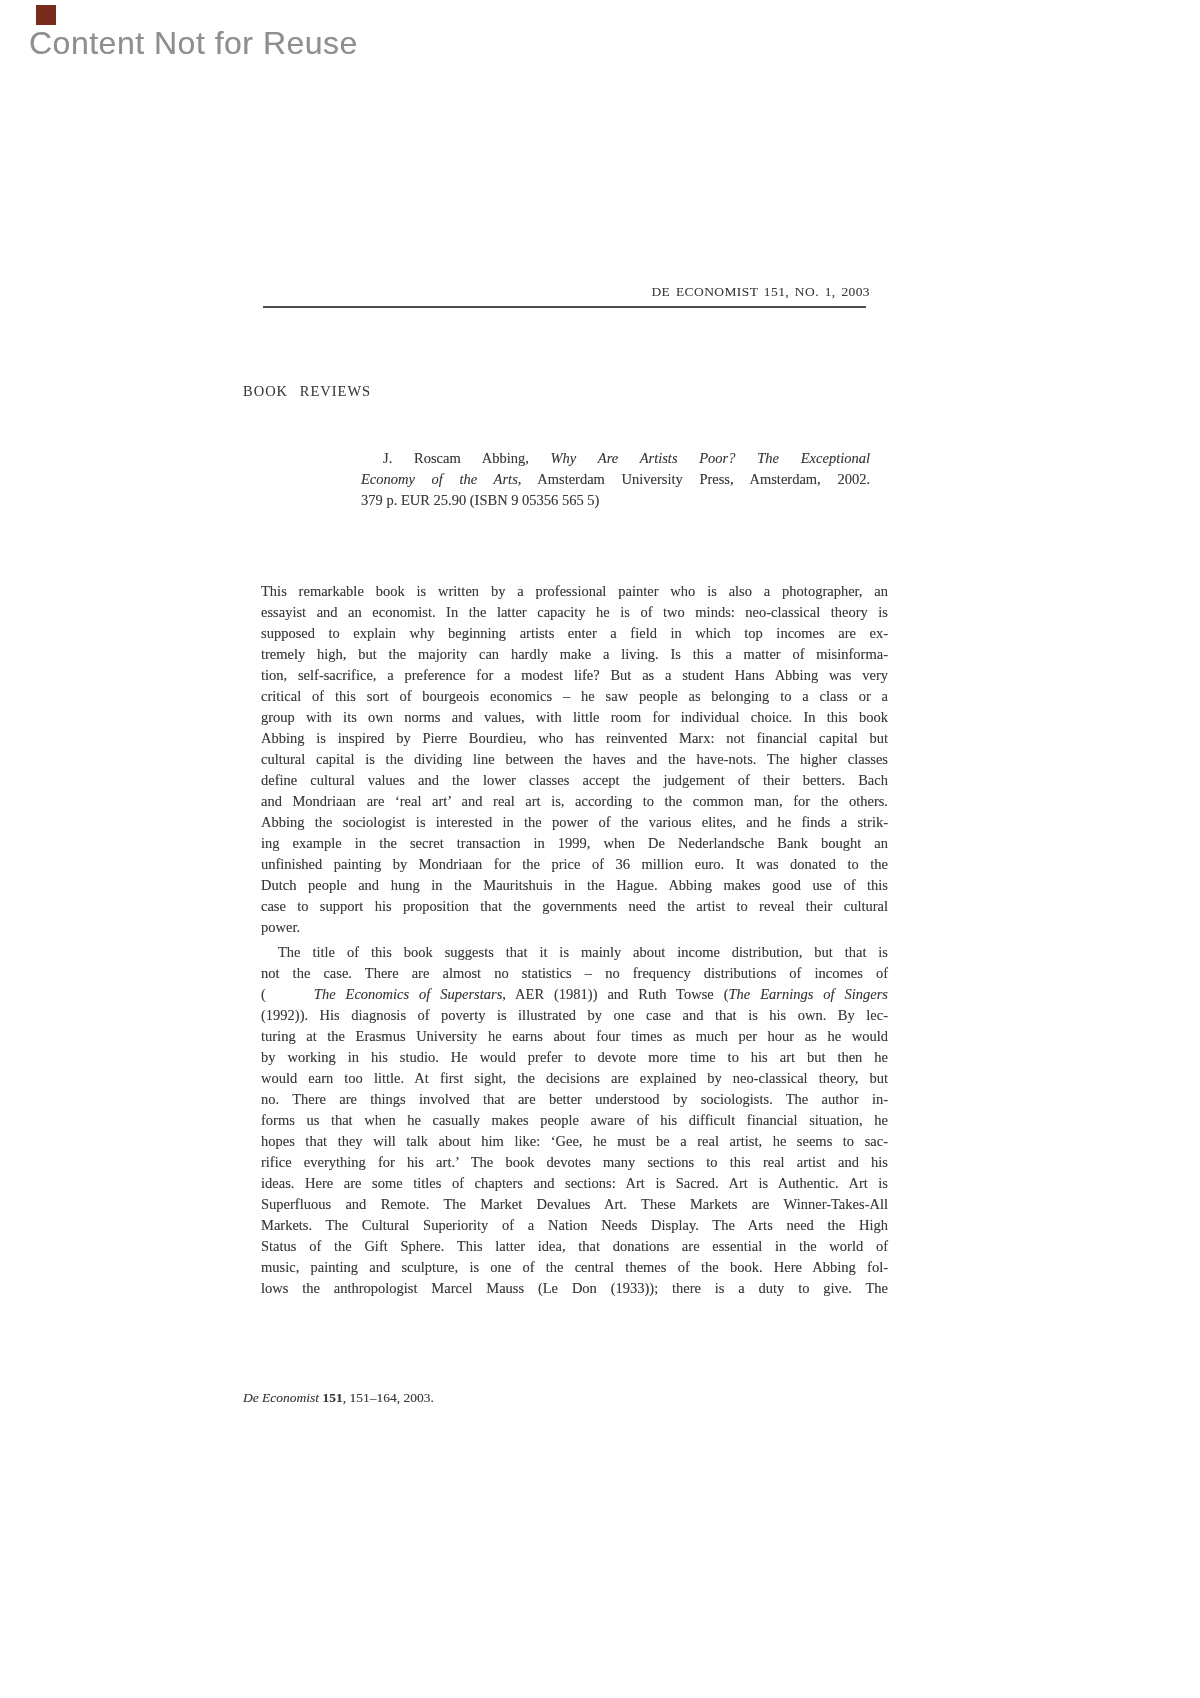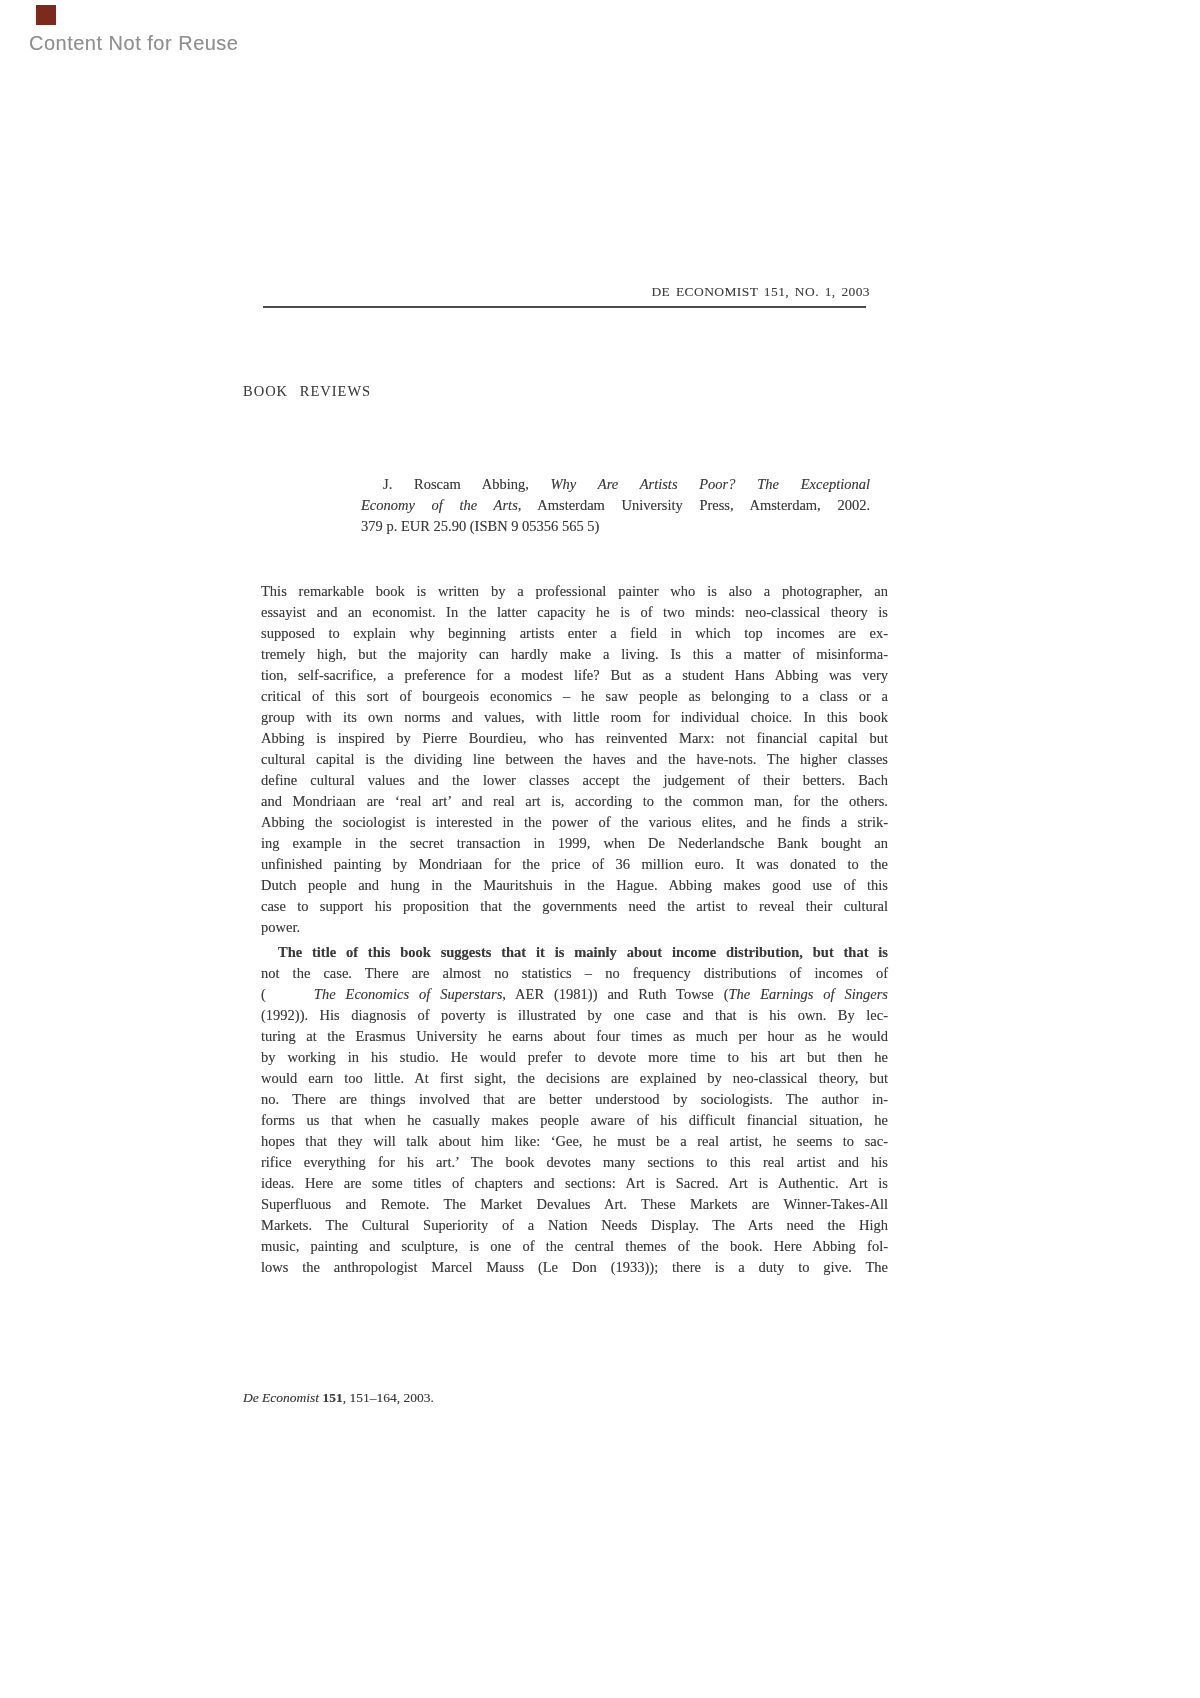--- a/index.html
+++ b/index.html
@@ -12,21 +12,21 @@
   }
   .page { position: absolute; inset: 0; }
 
   .corner-mark {
     position: absolute; left: 36px; top: 5px;
     width: 20px; height: 20px;
   }
   .watermark {
     position: absolute; left: 29px; top: 27px;
     font-family: "Liberation Sans", "DejaVu Sans", sans-serif;
-    font-size: 20px; line-height: 32px; color: #8f8f8f;
+    font-size: 32px; line-height: 32px; color: #8f8f8f;
     letter-spacing: 0.5px;
   }
 
   .journal-header {
     position: absolute; left: 243px; top: 284px; width: 627px;
     text-align: right;
     font-size: 13.5px; letter-spacing: 0.4px; word-spacing: 2px;
     color: #3d3d3d;
   }
   .header-rule {
@@ -35,21 +35,21 @@
   }
 
   .section-title {
     position: absolute; left: 243px; top: 383px; width: 627px;
     text-align: left;
     font-size: 14.5px; letter-spacing: 1px; word-spacing: 7px;
     color: #3d3d3d;
   }
 
   .citation {
-    position: absolute; left: 361px; top: 474px; width: 509px;
+    position: absolute; left: 361px; top: 448px; width: 509px;
     font-size: 14.5px; line-height: 21px;
   }
 
   .review-body {
     position: absolute; left: 261px; top: 581px; width: 627px;
     font-size: 14.5px; line-height: 21px;
   }
   .paragraph.para-2 { margin-top: 4px; }
 
   .footer {
@@ -90,34 +90,35 @@
         <div class="tline just"><span>define cultural values and the lower classes accept the judgement of their betters. Bach</span></div>
         <div class="tline just"><span>and Mondriaan are ‘real art’ and real art is, according to the common man, for the others.</span></div>
         <div class="tline just"><span>Abbing the sociologist is interested in the power of the various elites, and he finds a strik-</span></div>
         <div class="tline just"><span>ing example in the secret transaction in 1999, when De Nederlandsche Bank bought an</span></div>
         <div class="tline just"><span>unfinished painting by Mondriaan for the price of 36 million euro. It was donated to the</span></div>
         <div class="tline just"><span>Dutch people and hung in the Mauritshuis in the Hague. Abbing makes good use of this</span></div>
         <div class="tline just"><span>case to support his proposition that the governments need the artist to reveal their cultural</span></div>
         <div class="tline"><span>power.</span></div>
       </div>
     <div class="paragraph para-2">
-        <div class="tline just" style="text-indent: 17px; font-weight: bold;"><span>The title of this book suggests that it is mainly about income distribution, but that is</span></div>
+        <div class="tline just" style="text-indent: 17px;"><span>The title of this book suggests that it is mainly about income distribution, but that is</span></div>
         <div class="tline just"><span>not the case. There are almost no statistics – no frequency distributions of incomes of</span></div>
         <div class="tline just"><span>(</span><span style="font-style: italic; margin-left: 48px;">The Economics of Superstars</span><span>, AER (1981)) and Ruth Towse (</span><span style="font-style: italic; margin-top: 13px;">The Earnings of Singers</span></div>
         <div class="tline just"><span>(1992)). His diagnosis of poverty is illustrated by one case and that is his own. By lec-</span></div>
         <div class="tline just"><span>turing at the Erasmus University he earns about four times as much per hour as he would</span></div>
         <div class="tline just"><span>by working in his studio. He would prefer to devote more time to his art but then he</span></div>
         <div class="tline just"><span>would earn too little. At first sight, the decisions are explained by neo-classical theory, but</span></div>
         <div class="tline just"><span>no. There are things involved that are better understood by sociologists. The author in-</span></div>
         <div class="tline just"><span>forms us that when he casually makes people aware of his difficult financial situation, he</span></div>
         <div class="tline just"><span>hopes that they will talk about him like: ‘Gee, he must be a real artist, he seems to sac-</span></div>
         <div class="tline just"><span>rifice everything for his art.’ The book devotes many sections to this real artist and his</span></div>
         <div class="tline just"><span>ideas. Here are some titles of chapters and sections: Art is Sacred. Art is Authentic. Art is</span></div>
         <div class="tline just"><span>Superfluous and Remote. The Market Devalues Art. These Markets are Winner-Takes-All</span></div>
         <div class="tline just"><span>Markets. The Cultural Superiority of a Nation Needs Display. The Arts need the High</span></div>
+        <div class="tline just"><span>Status of the Gift Sphere. This latter idea, that donations are essential in the world of</span></div>
         <div class="tline just"><span>music, painting and sculpture, is one of the central themes of the book. Here Abbing fol-</span></div>
         <div class="tline just"><span>lows the anthropologist Marcel Mauss (Le Don (1933)); there is a duty to give. The</span></div>
       </div>
   </div>
   <div class="footer">
       <div class="tline"><span style="font-style: italic;">De Economist </span><span style="font-weight: bold;">151</span><span>, 151–164, 2003.</span></div>
     </div>
 </div>
 
 </body></html>

